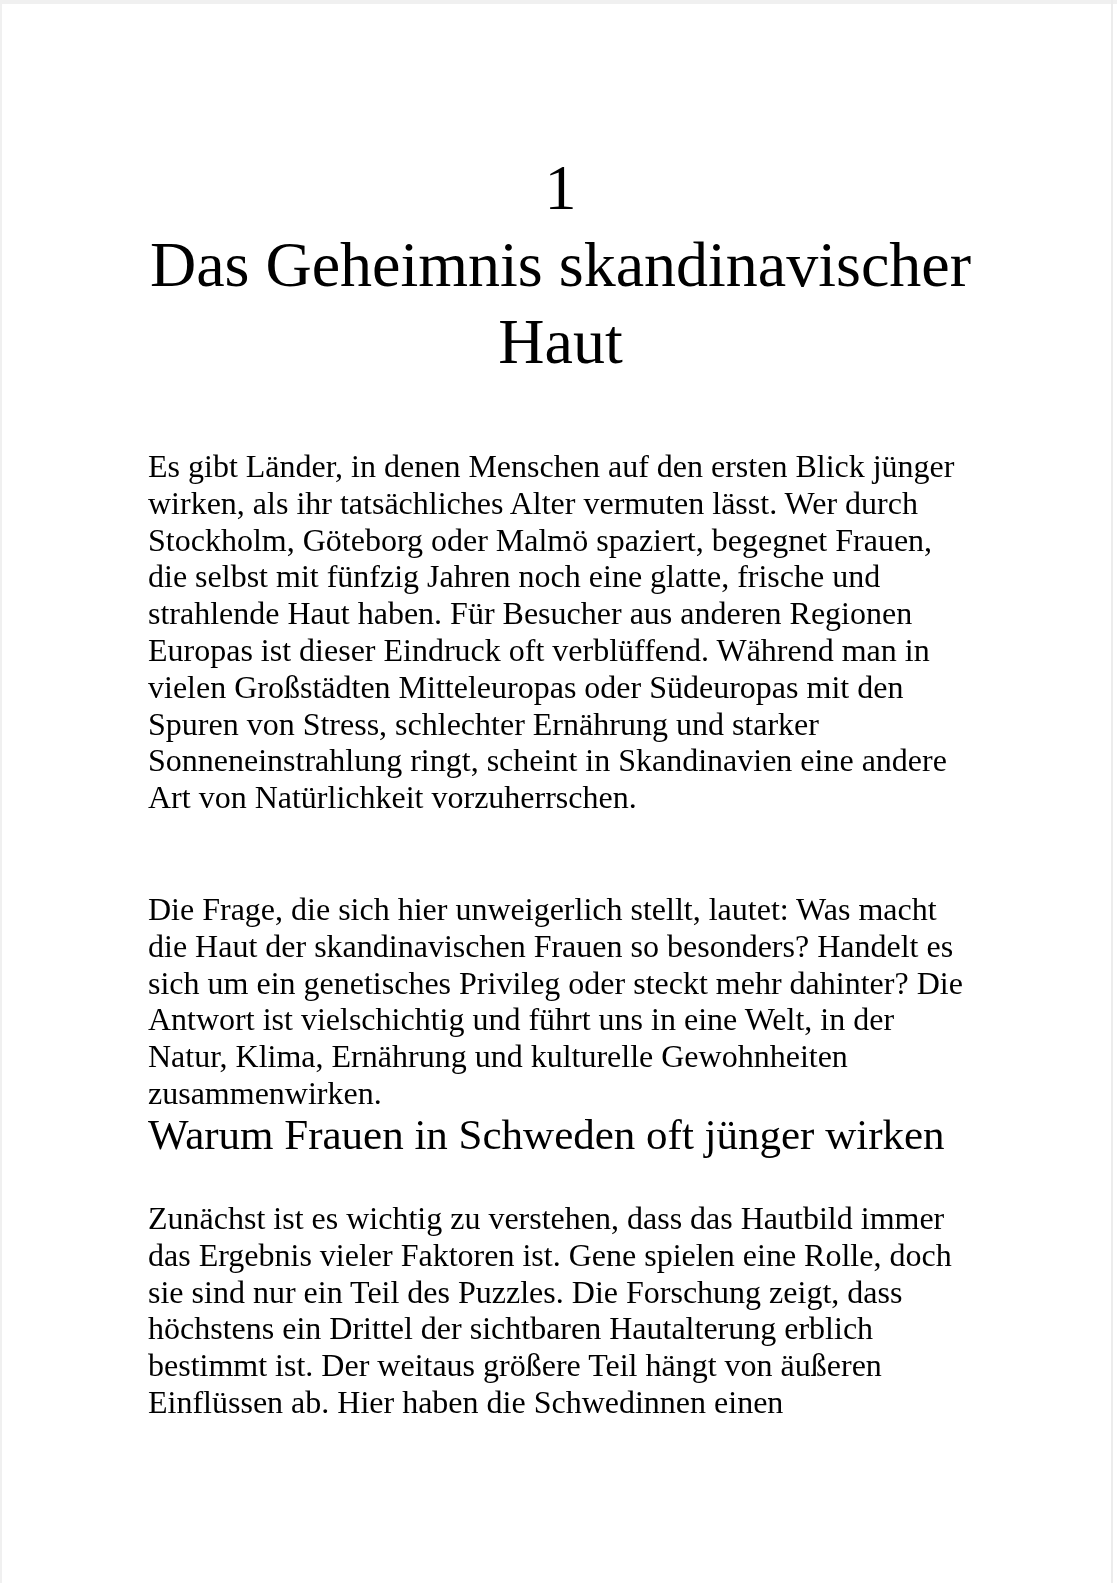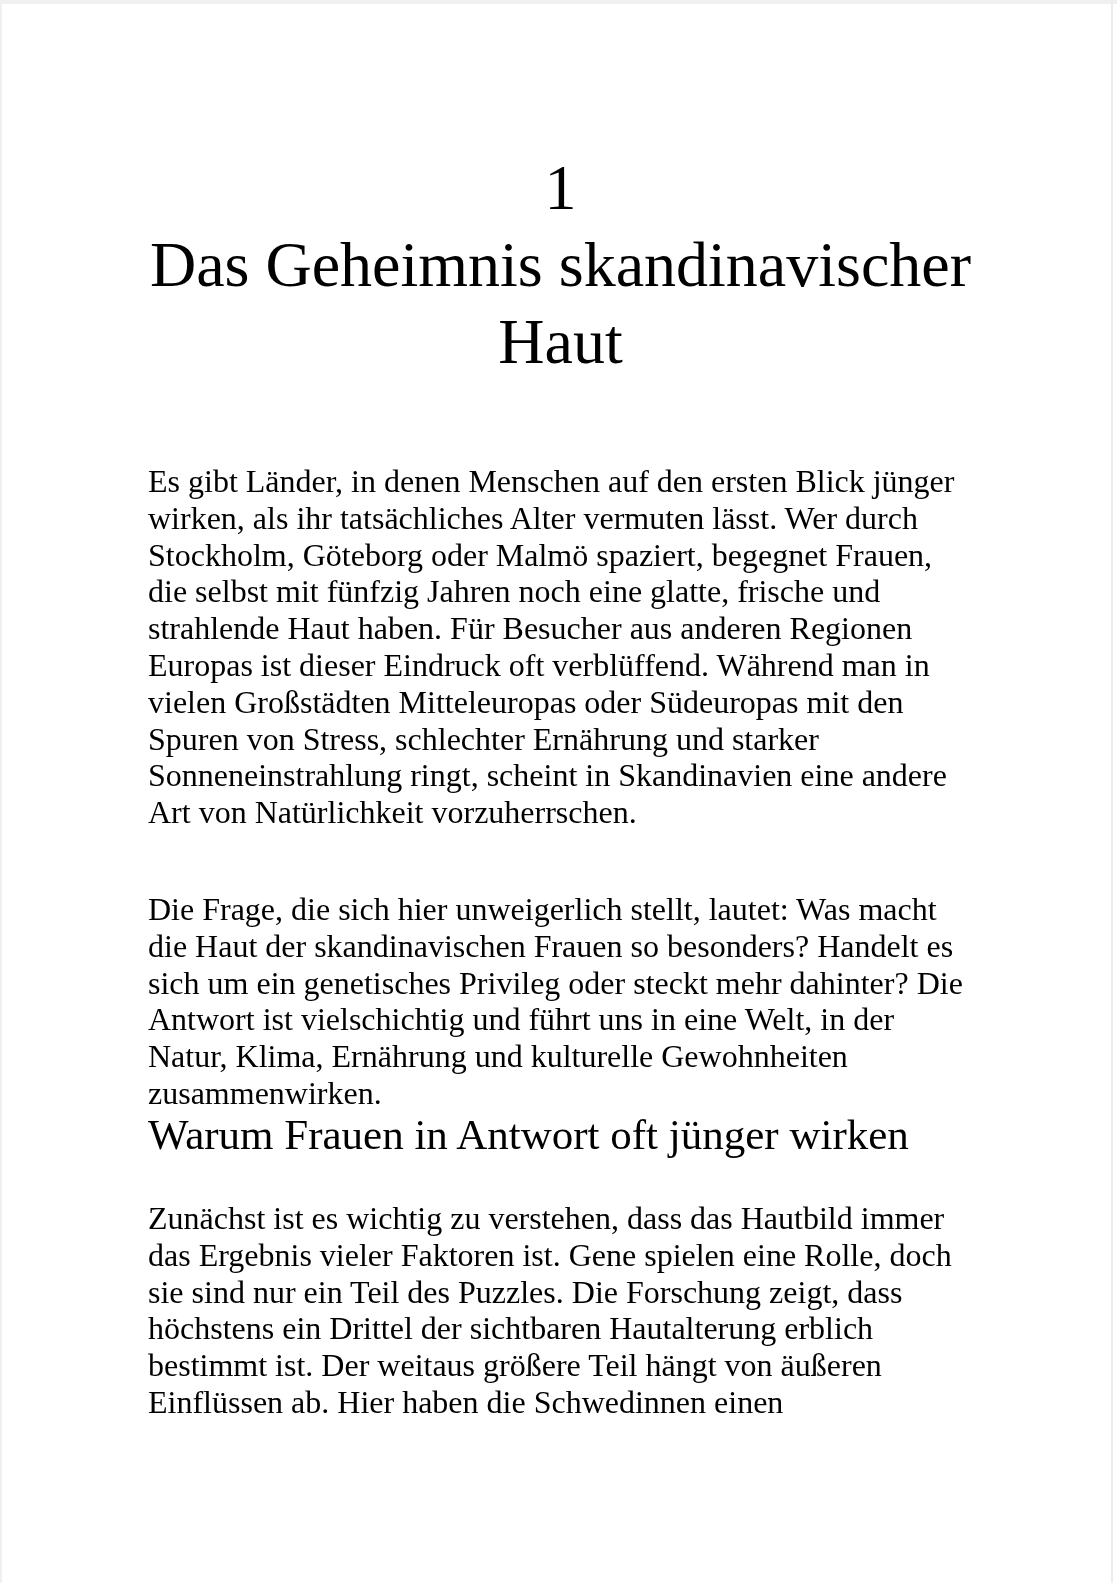--- a/index.html
+++ b/index.html
@@ -32,21 +32,21 @@
   .section-heading{
     position:absolute;left:146px;top:1106px;width:830px;margin:0;
     font-size:43px;line-height:49px;font-weight:normal;
     text-align:left;white-space:pre;
   }
   .body-para{
     position:absolute;left:146px;width:835px;margin:0;
     font-size:32px;line-height:36.8px;
     text-align:left;white-space:pre;
   }
-  #paragraph-1{top:459px;}
+  #paragraph-1{top:444px;}
   #paragraph-2{top:887px;}
   #paragraph-3{top:1196px;font-family:Liberation Serif, serif;}
 </style>
 </head>
 <body>
 
 <div class="frame-top"></div>
 <div class="frame-left"></div>
 <div class="frame-right"></div>
 
@@ -67,21 +67,21 @@
 Sonneneinstrahlung ringt, scheint in Skandinavien eine andere
 Art von Natürlichkeit vorzuherrschen.</p>
 
   <p id="paragraph-2" class="body-para">Die Frage, die sich hier unweigerlich stellt, lautet: Was macht
 die Haut der skandinavischen Frauen so besonders? Handelt es
 sich um ein genetisches Privileg oder steckt mehr dahinter? Die
 Antwort ist vielschichtig und führt uns in eine Welt, in der
 Natur, Klima, Ernährung und kulturelle Gewohnheiten
 zusammenwirken.</p>
 
-  <h2 class="section-heading">Warum Frauen in Antwort oft jünger wirken</h2>
+  <h2 class="section-heading">Warum Frauen in Schweden oft jünger wirken</h2>
 
   <p id="paragraph-3" class="body-para">Zunächst ist es wichtig zu verstehen, dass das Hautbild immer
 das Ergebnis vieler Faktoren ist. Gene spielen eine Rolle, doch
 sie sind nur ein Teil des Puzzles. Die Forschung zeigt, dass
 höchstens ein Drittel der sichtbaren Hautalterung erblich
 bestimmt ist. Der weitaus größere Teil hängt von äußeren
 Einflüssen ab. Hier haben die Schwedinnen einen</p>
 
 </div>
 

